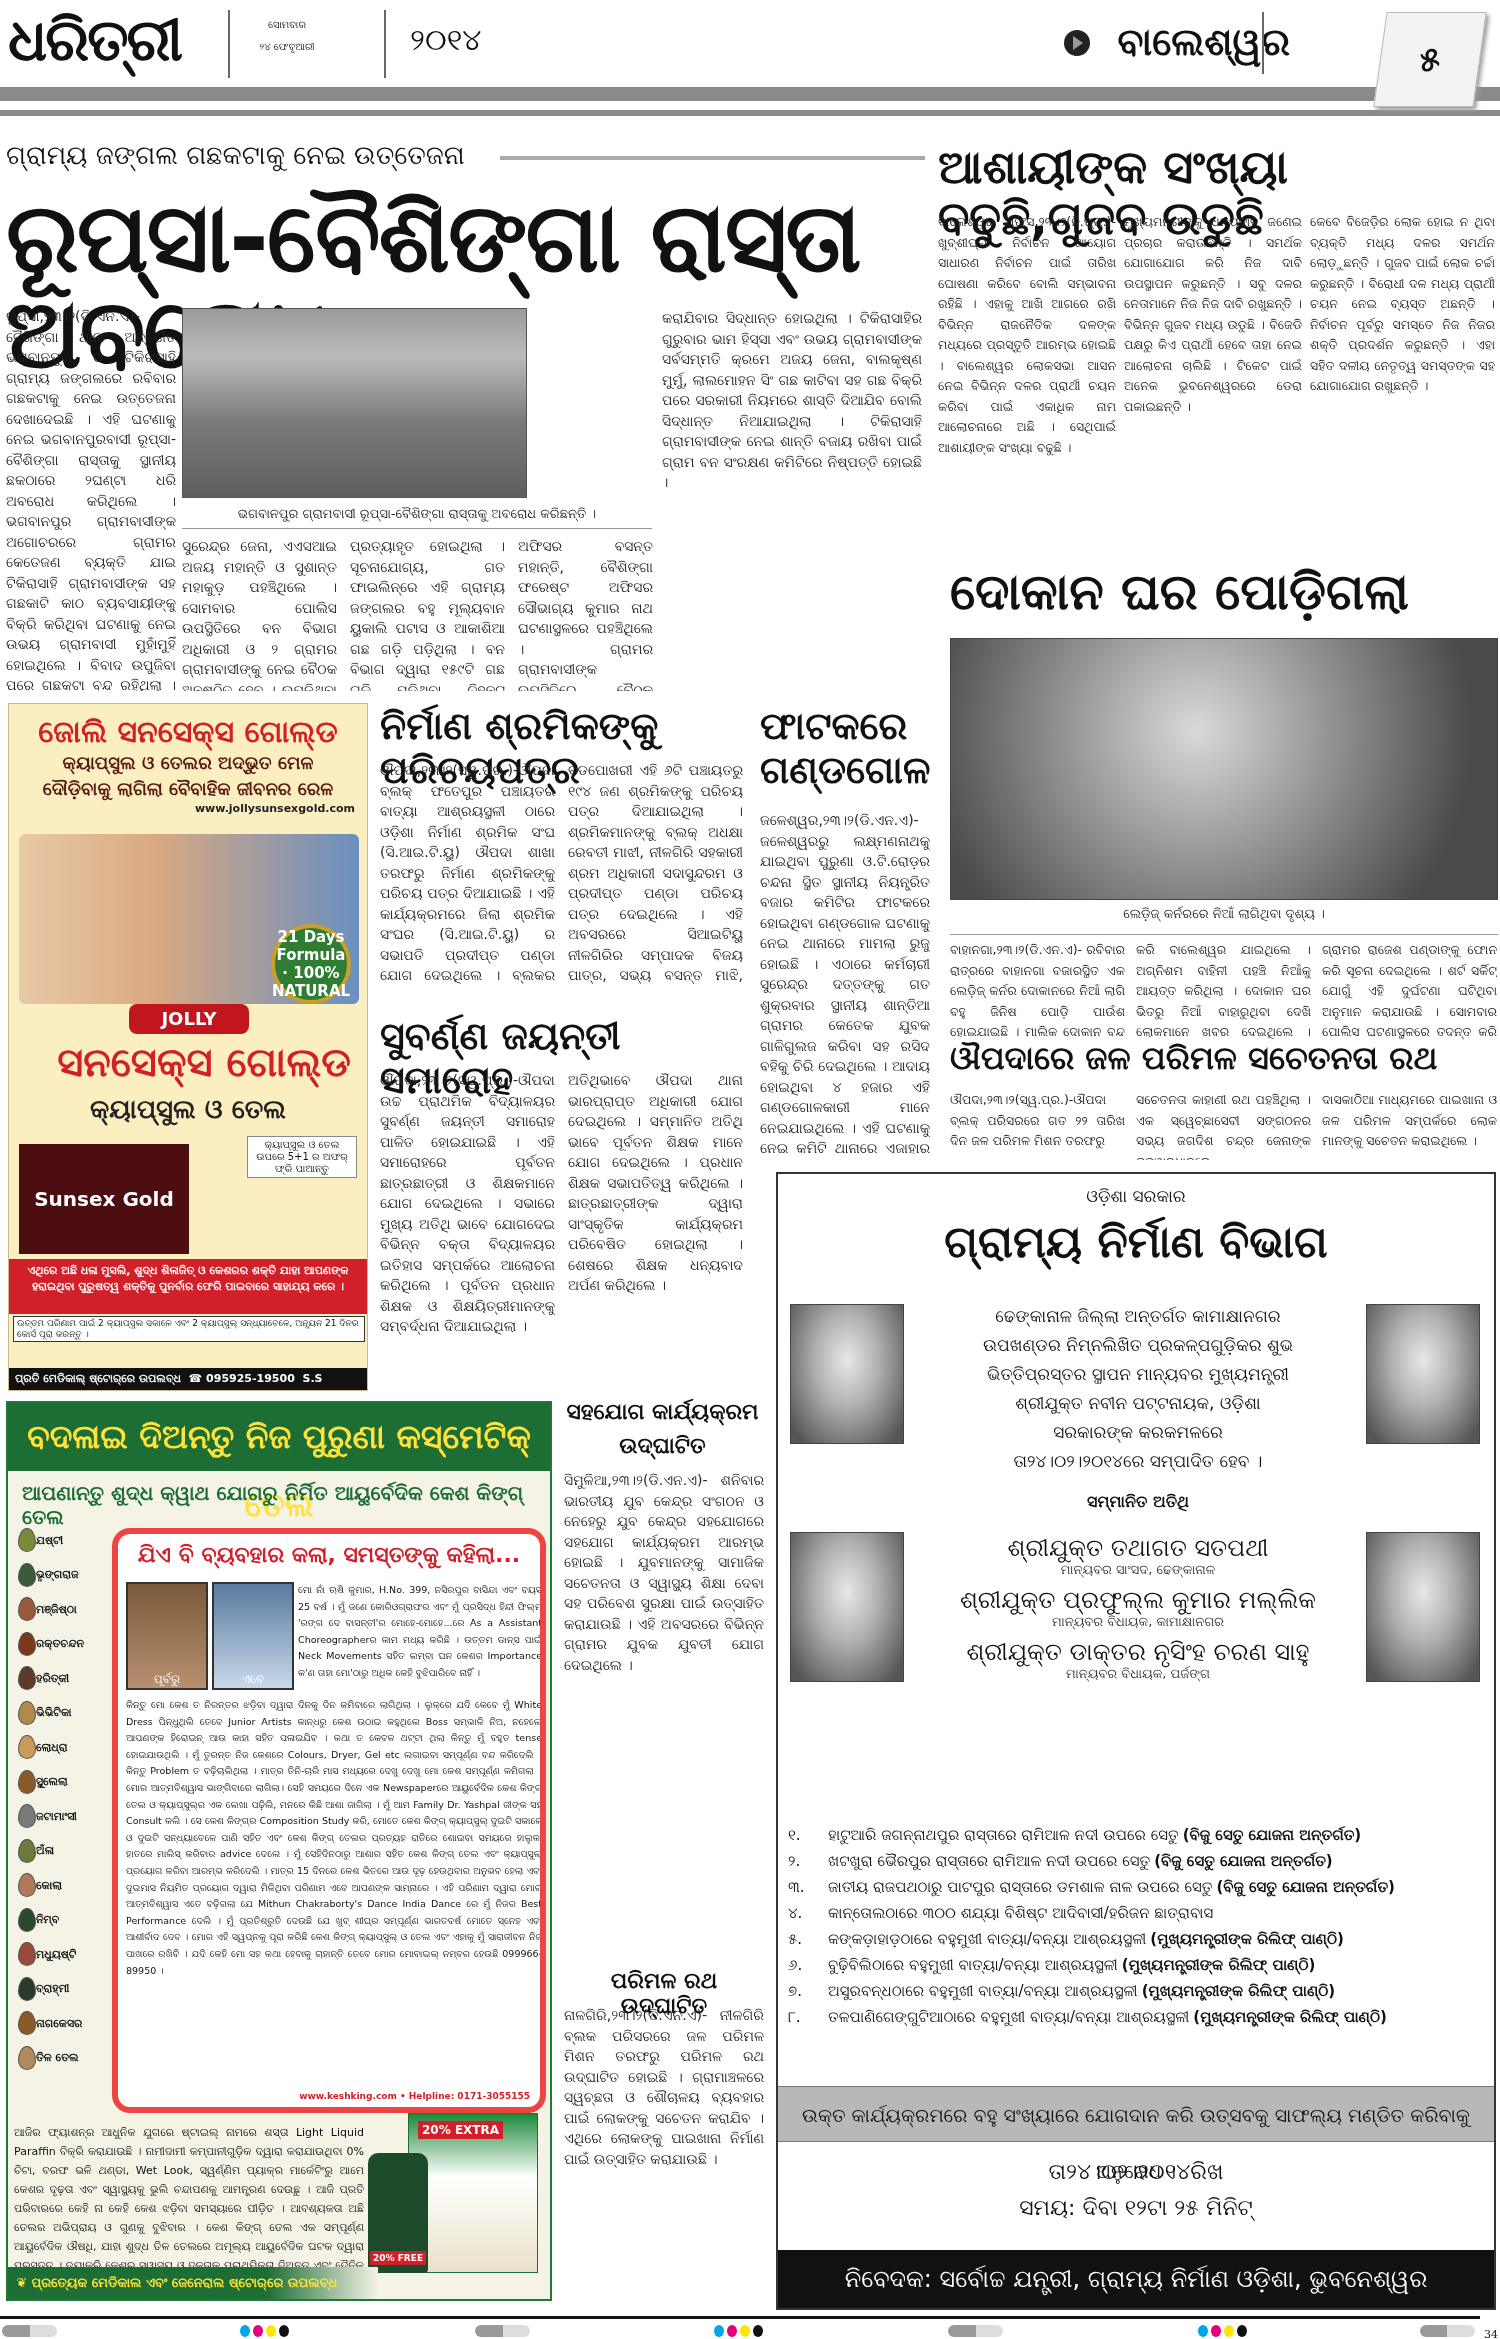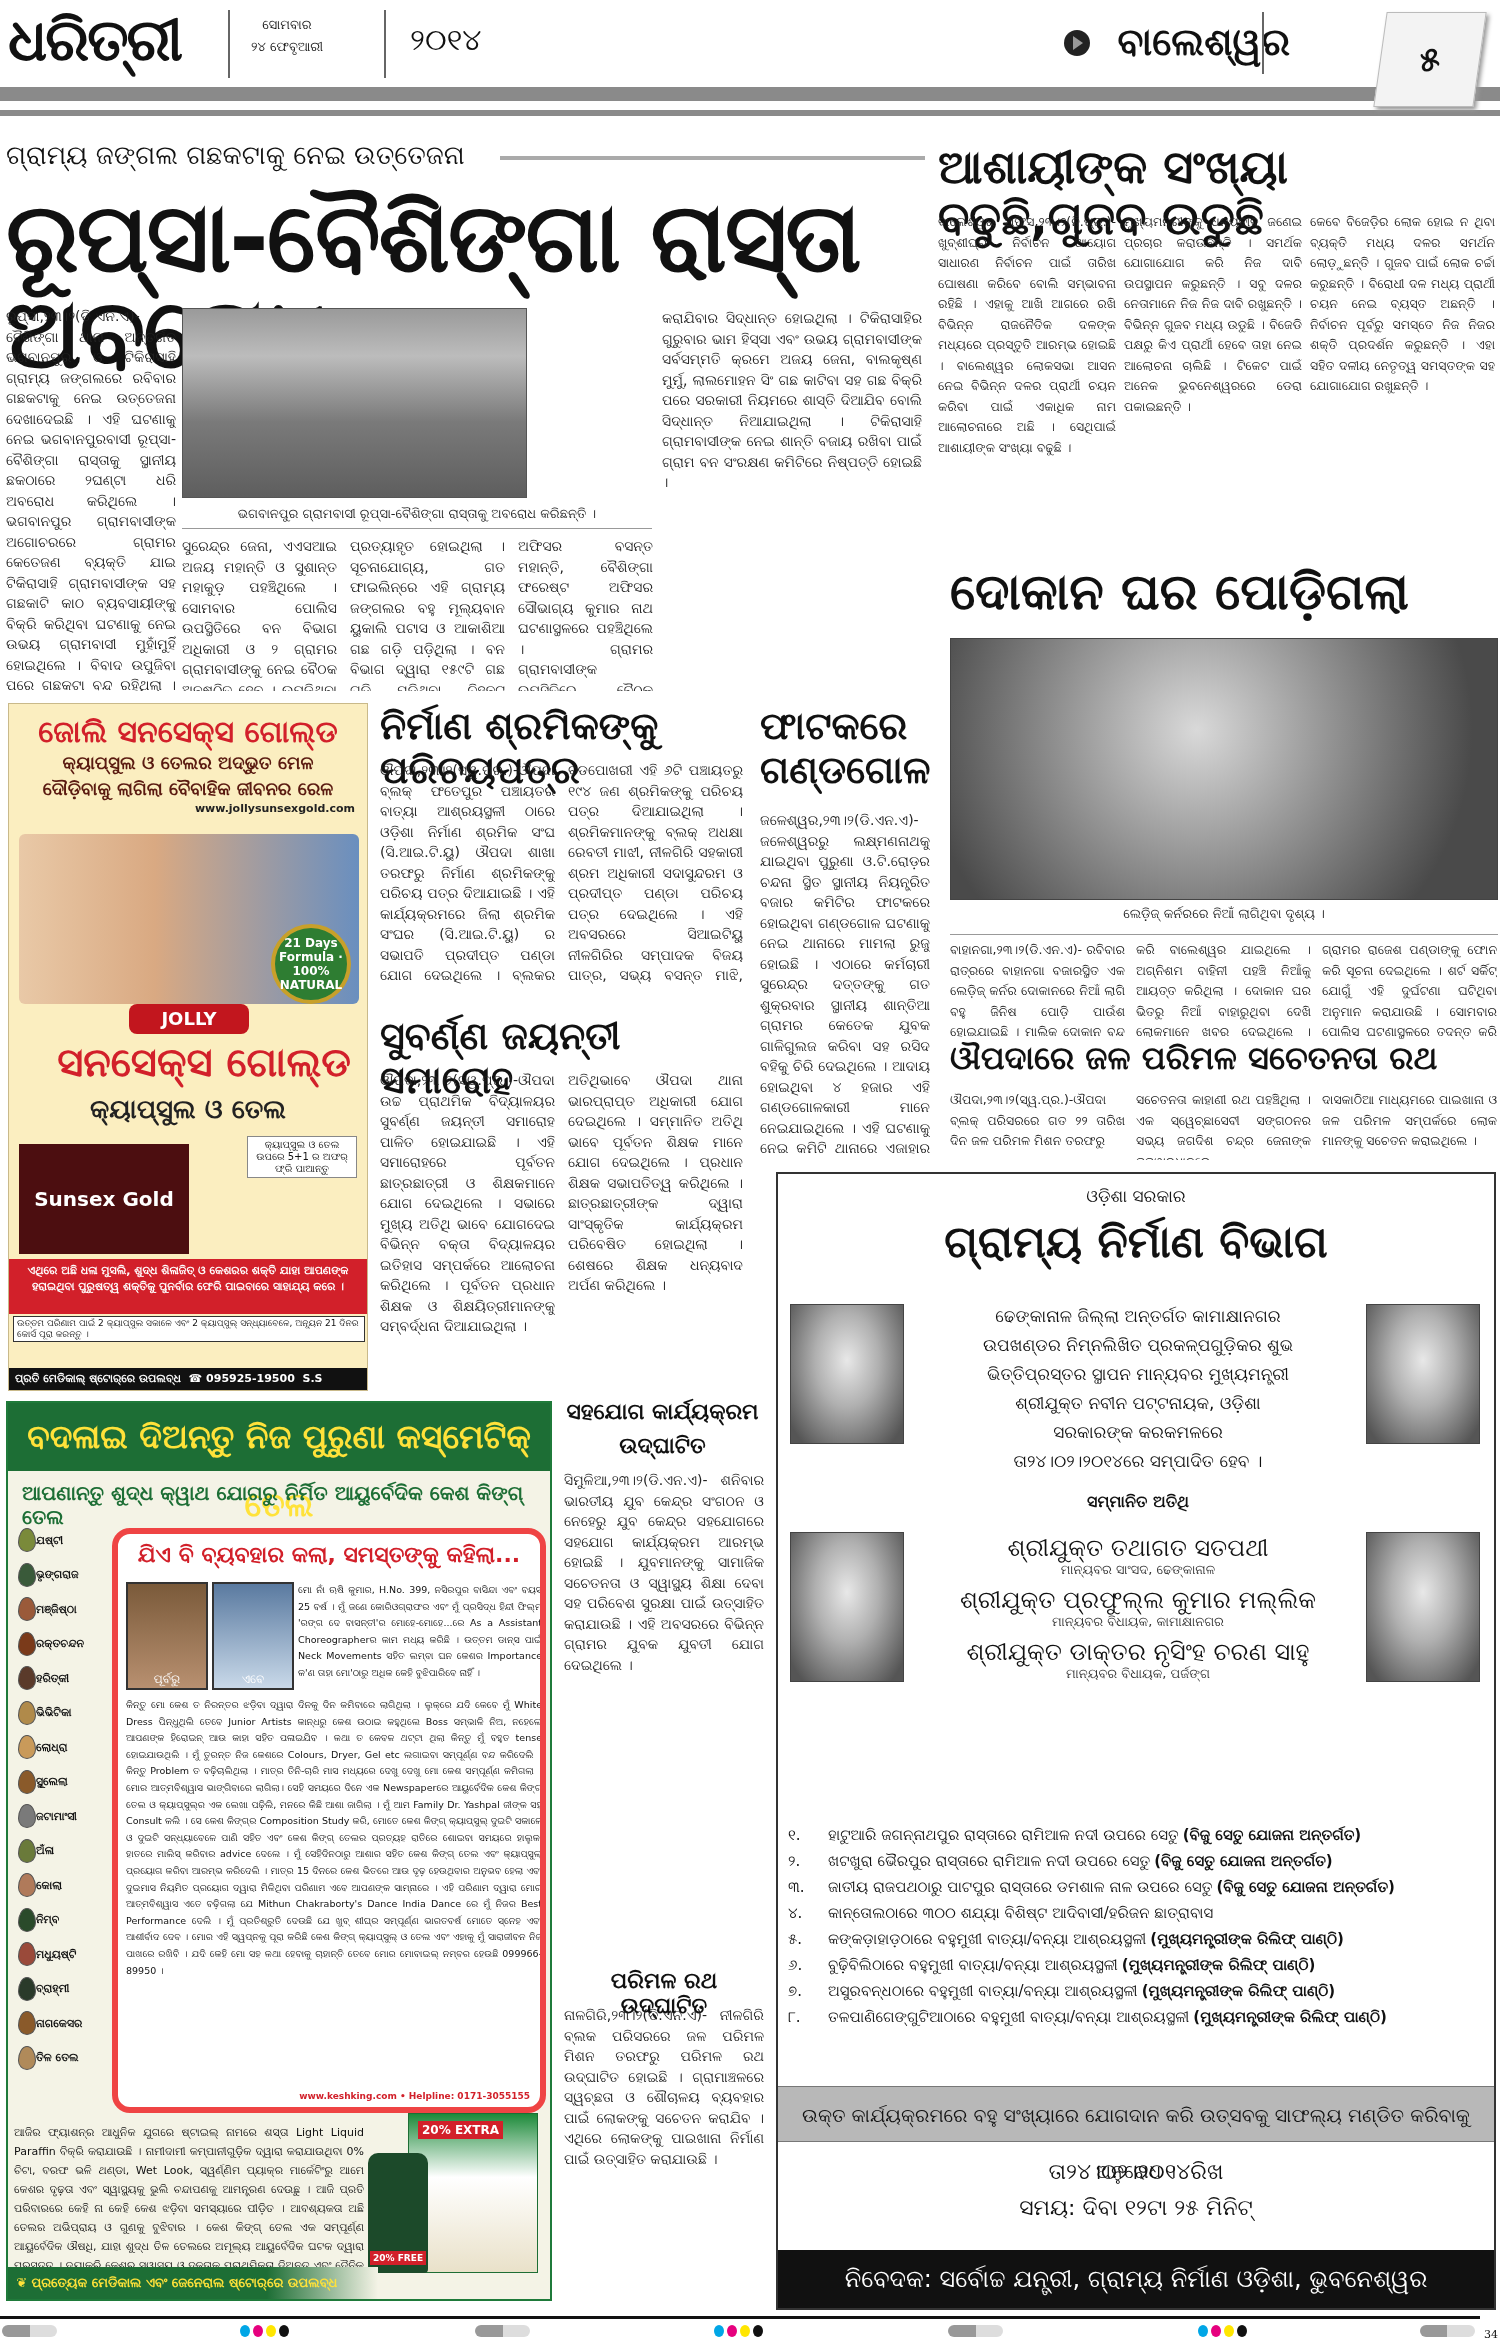--- a/index.html
+++ b/index.html
@@ -3,21 +3,21 @@
 <meta charset="utf-8">
 <style>
   * { box-sizing: border-box; margin: 0; padding: 0; }
   html, body { width: 1500px; height: 2339px; background: #ffffff; overflow: hidden; }
   body { position: relative; font-family: "DejaVu Sans", sans-serif; color: #111; }
   .abs { position: absolute; }
 
   
   .mast-logo { left: 8px; top: 6px; font-size: 58px; font-weight: bold; font-family: "DejaVu Serif", serif; letter-spacing: -2px; }
   .mast-sep { width: 2px; background: #666; }
-  .mast-day { left: 90px; top: 14px; width: 110px; font-size: 13px; line-height: 22px; text-align: center; }
+  .mast-day { left: 90px; top: 14px; width: 110px; font-size: 10px; line-height: 22px; text-align: center; }
   .mast-year { left: 138px; top: 22px; font-size: 30px; }
   .mast-city { right: 210px; top: 20px; font-size: 38px; font-weight: bold; display:flex; align-items:center; gap:28px; }
   .mast-city .dot { width: 26px; height: 26px; border-radius: 50%; background: #222; display:inline-block; position: relative; }
   .mast-city .dot::after { content:""; position:absolute; left:9px; top:6px; border-left: 10px solid #999; border-top: 7px solid transparent; border-bottom: 7px solid transparent; }
   .page-flag { right: 20px; top: 12px; width: 100px; height: 95px; background: #f3f3f3; border: 1px solid #bbb; transform: skewX(-8deg); box-shadow: 3px 3px 4px #999; display:flex; align-items:center; justify-content:center; font-size: 34px; font-weight: bold; }
   .mast-bar1 { left: 0; top: 87px; width: 1500px; height: 14px; background: #8a8a8a; }
   .mast-bar2 { left: 0; top: 110px; width: 1500px; height: 6px; background: #8a8a8a; }
 
   
   .kicker { font-size: 26px; }
@@ -163,21 +163,21 @@
 <div class="abs body-col" style="left:564px;top:1470px;width:200px;height:490px;">ସିମୁଳିଆ,୨୩।୨(ଡି.ଏନ.ଏ)- ଶନିବାର ଭାରତୀୟ ଯୁବ କେନ୍ଦ୍ର ସଂଗଠନ ଓ ନେହେରୁ ଯୁବ କେନ୍ଦ୍ର ସହଯୋଗରେ ସହଯୋଗ କାର୍ଯ୍ୟକ୍ରମ ଆରମ୍ଭ ହୋଇଛି । ଯୁବମାନଙ୍କୁ ସାମାଜିକ ସଚେତନତା ଓ ସ୍ୱାସ୍ଥ୍ୟ ଶିକ୍ଷା ଦେବା ସହ ପରିବେଶ ସୁରକ୍ଷା ପାଇଁ ଉତ୍ସାହିତ କରାଯାଉଛି । ଏହି ଅବସରରେ ବିଭିନ୍ନ ଗ୍ରାମର ଯୁବକ ଯୁବତୀ ଯୋଗ ଦେଇଥିଲେ ।</div>
 <div class="abs hl-sm" style="left:564px;top:1968px;width:200px;font-size:22px;text-align:center;">ପରିମଳ ରଥ ଉଦ୍‌ଘାଟିତ</div>
 <div class="abs body-col" style="left:564px;top:2005px;width:200px;height:300px;">ନାଳଗିରି,୨୩।୨(ଡି.ଏନ.ଏ)- ନୀଳଗିରି ବ୍ଲକ ପରିସରରେ ଜଳ ପରିମଳ ମିଶନ ତରଫରୁ ପରିମଳ ରଥ ଉଦ୍‌ଘାଟିତ ହୋଇଛି । ଗ୍ରାମାଞ୍ଚଳରେ ସ୍ୱଚ୍ଛତା ଓ ଶୌଚାଳୟ ବ୍ୟବହାର ପାଇଁ ଲୋକଙ୍କୁ ସଚେତନ କରାଯିବ । ଏଥିରେ ଲୋକଙ୍କୁ ପାଇଖାନା ନିର୍ମାଣ ପାଇଁ ଉତ୍ସାହିତ କରାଯାଉଛି ।</div>
 
 <div class="abs ad-jolly">
   <div class="t1">ଜୋଲି ସନସେକ୍ସ ଗୋଲ୍ଡ</div>
   <div class="t2">କ୍ୟାପ୍ସୁଲ ଓ ତେଲର ଅଦ୍ଭୁତ ମେଳ</div>
   <div class="t2">ଦୌଡ଼ିବାକୁ ଲାଗିଲା ବୈବାହିକ ଜୀବନର ରେଳ</div>
   <div class="url">www.jollysunsexgold.com</div>
   <div class="hero"></div>
-  <div class="abs" style="left:262px;top:220px;width:80px;height:80px;border-radius:50%;background:#2e7d32;color:#fff;font-size:12px;font-weight:bold;display:flex;align-items:center;justify-content:center;text-align:center;border:4px solid #c8a02a;">21 Days Formula · 100% NATURAL</div>
+  <div class="abs" style="left:262px;top:220px;width:80px;height:80px;border-radius:50%;background:#2e7d32;color:#fff;font-size:15px;font-weight:bold;display:flex;align-items:center;justify-content:center;text-align:center;border:4px solid #c8a02a;">21 Days Formula · 100% NATURAL</div>
   <div class="brand">JOLLY</div>
   <div class="prod">ସନସେକ୍ସ ଗୋଲ୍ଡ</div>
   <div class="prod2">କ୍ୟାପ୍ସୁଲ ଓ ତେଲ</div>
   <div class="box">
       <span>Sunsex Gold</span>
     </div>
   <div class="offer">କ୍ୟାପ୍ସୁଲ ଓ ତେଲ ଉପରେ 5+1 ର ଅଫର୍ ଫ୍ରି ପାଆନ୍ତୁ</div>
   <div class="red">ଏଥିରେ ଅଛି ଧଳା ମୁସଲି, ଶୁଦ୍ଧ ଶିଳାଜିତ୍ ଓ କେଶରର ଶକ୍ତି ଯାହା ଆପଣଙ୍କ ହରାଇଥିବା ପୁରୁଷତ୍ୱ ଶକ୍ତିକୁ ପୁନର୍ବାର ଫେରି ପାଇବାରେ ସାହାଯ୍ୟ କରେ ।</div>
   <div class="note">ଉତ୍ତମ ପରିଣାମ ପାଇଁ 2 କ୍ୟାପ୍ସୁଲ ସକାଳେ ଏବଂ 2 କ୍ୟାପ୍ସୁଲ୍ ସନ୍ଧ୍ୟାବେଳେ, ଅନ୍ୟୂନ 21 ଦିନର କୋର୍ସ ପୂରା କରନ୍ତୁ ।</div>
   <div class="special">

